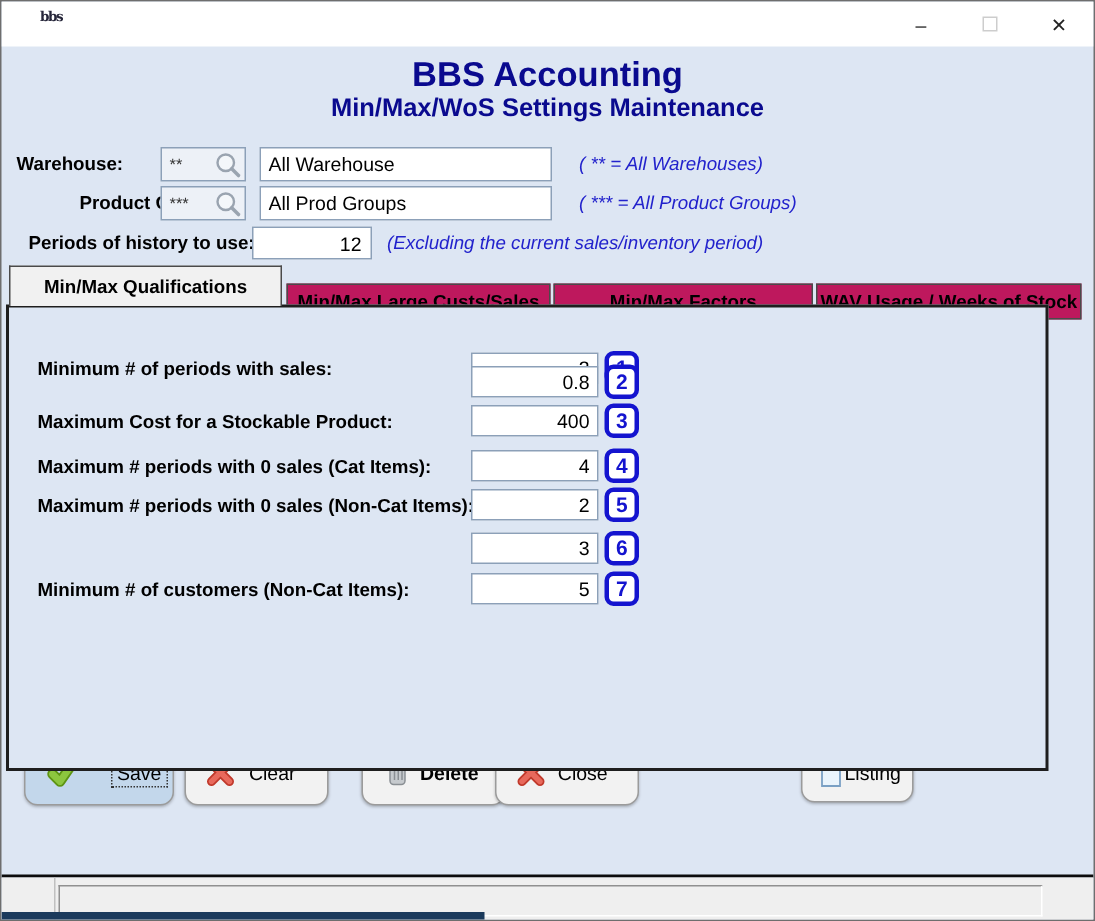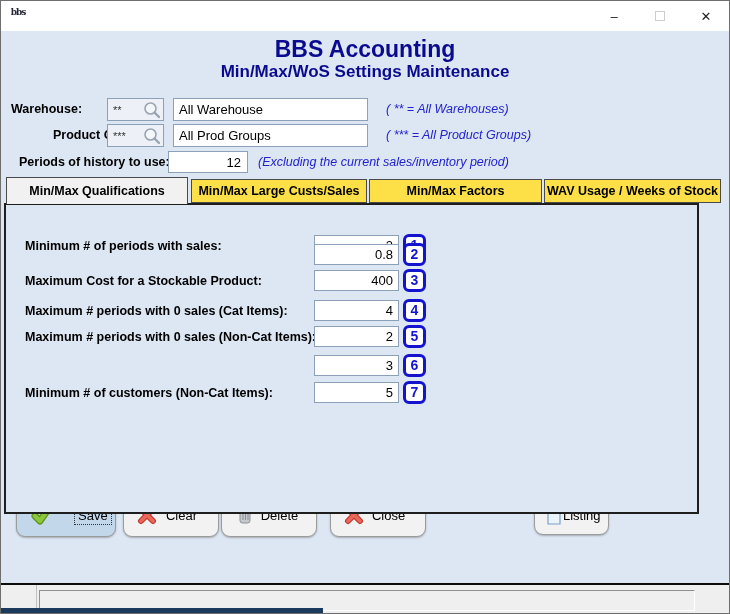--- a/index.html
+++ b/index.html
@@ -14,21 +14,21 @@
     overflow: hidden;
   }
 
   
   .titlebar {
     position: absolute; left: 0; top: 0; width: 100%; height: 30px;
     background: #ffffff;
     display: flex; align-items: center;
   }
   .app-icon {
-    width: 18px; height: 18px; margin-left: 8px;
+    width: 18px; height: 18px; margin-left: 24px;
     font-family: "DejaVu Serif", serif;
     font-weight: bold; font-size: 9px; line-height: 9px;
     color: #26263a; letter-spacing: -1px;
     display: inline-block; text-align: center; padding-top: 1px;
   }
   .title-text {
     margin-left: 7px; font-size: 12px; color: #000;
   }
   .win-controls {
     position: absolute; right: 0; top: 0; height: 30px;
@@ -75,22 +75,22 @@
   .periods-input {
     position: absolute; left: 167px; top: 150px; width: 80px; height: 22px;
     background: #fff; border: 1px solid #8ca0b8;
     font-family: "Liberation Sans", sans-serif;
     font-size: 13px; text-align: right; padding-right: 6px; color: #000;
   }
 
   
   .tabs { position: absolute; left: 5px; top: 176px; height: 26px; }
   .tab {
-    position: absolute; top: 2px; height: 24px;
-    background: #fde047; border: 1px solid #4a4a4a;
+    position: absolute; top: 12px; height: 24px;
+    background: #be185d; border: 1px solid #4a4a4a;
     font-size: 12.5px; font-weight: bold; color: #000;
     display: flex; align-items: center; justify-content: center;
     cursor: default;
   }
   .tab.active {
     top: 0; height: 27px; z-index: 3;
     background: #f1f1f1; border-bottom: none;
   }
 
   
@@ -124,21 +124,21 @@
     border: 1px solid #9b9b9b; border-radius: 9px;
     box-shadow: 0 1px 2px rgba(0,0,0,0.25);
     display: flex; align-items: center;
     font-size: 13px; color: #000; cursor: default;
   }
   .btn .icon { margin-left: 13px; display: flex; }
   .btn .blabel { flex: 1; text-align: center; padding-right: 12px; }
   .btn-save { left: 15px; top: 492px; width: 100px; height: 44px; background: #c3d7eb; }
   .btn-save .blabel { outline: 1px dotted #333; outline-offset: 1px; flex: none; margin-left: 22px; padding: 0 2px; }
   .btn-clear { left: 122px; top: 492px; width: 96px; height: 44px; }
-  .btn-delete { left: 220px; top: 492px; width: 96px; height: 44px; }
+  .btn-delete { left: 240px; top: 492px; width: 96px; height: 44px; font-weight: bold; }
   .btn-close { left: 329px; top: 492px; width: 96px; height: 44px; }
   .btn-listing { left: 533px; top: 495px; width: 75px; height: 39px; }
   .btn-listing .icon { margin-left: 10px; }
   .btn-listing .blabel { padding-right: 8px; }
 
   
   .sep-line { position: absolute; left: 0; top: 582px; width: 100%; height: 2px; background: #0c0c0c; }
   .statusbar { position: absolute; left: 0; top: 584px; width: 100%; height: 30px; background: #efefef; }
   .status-divider { position: absolute; left: 35px; top: 0; width: 1px; height: 100%; background: #c0c0c0; }
   .status-box {

